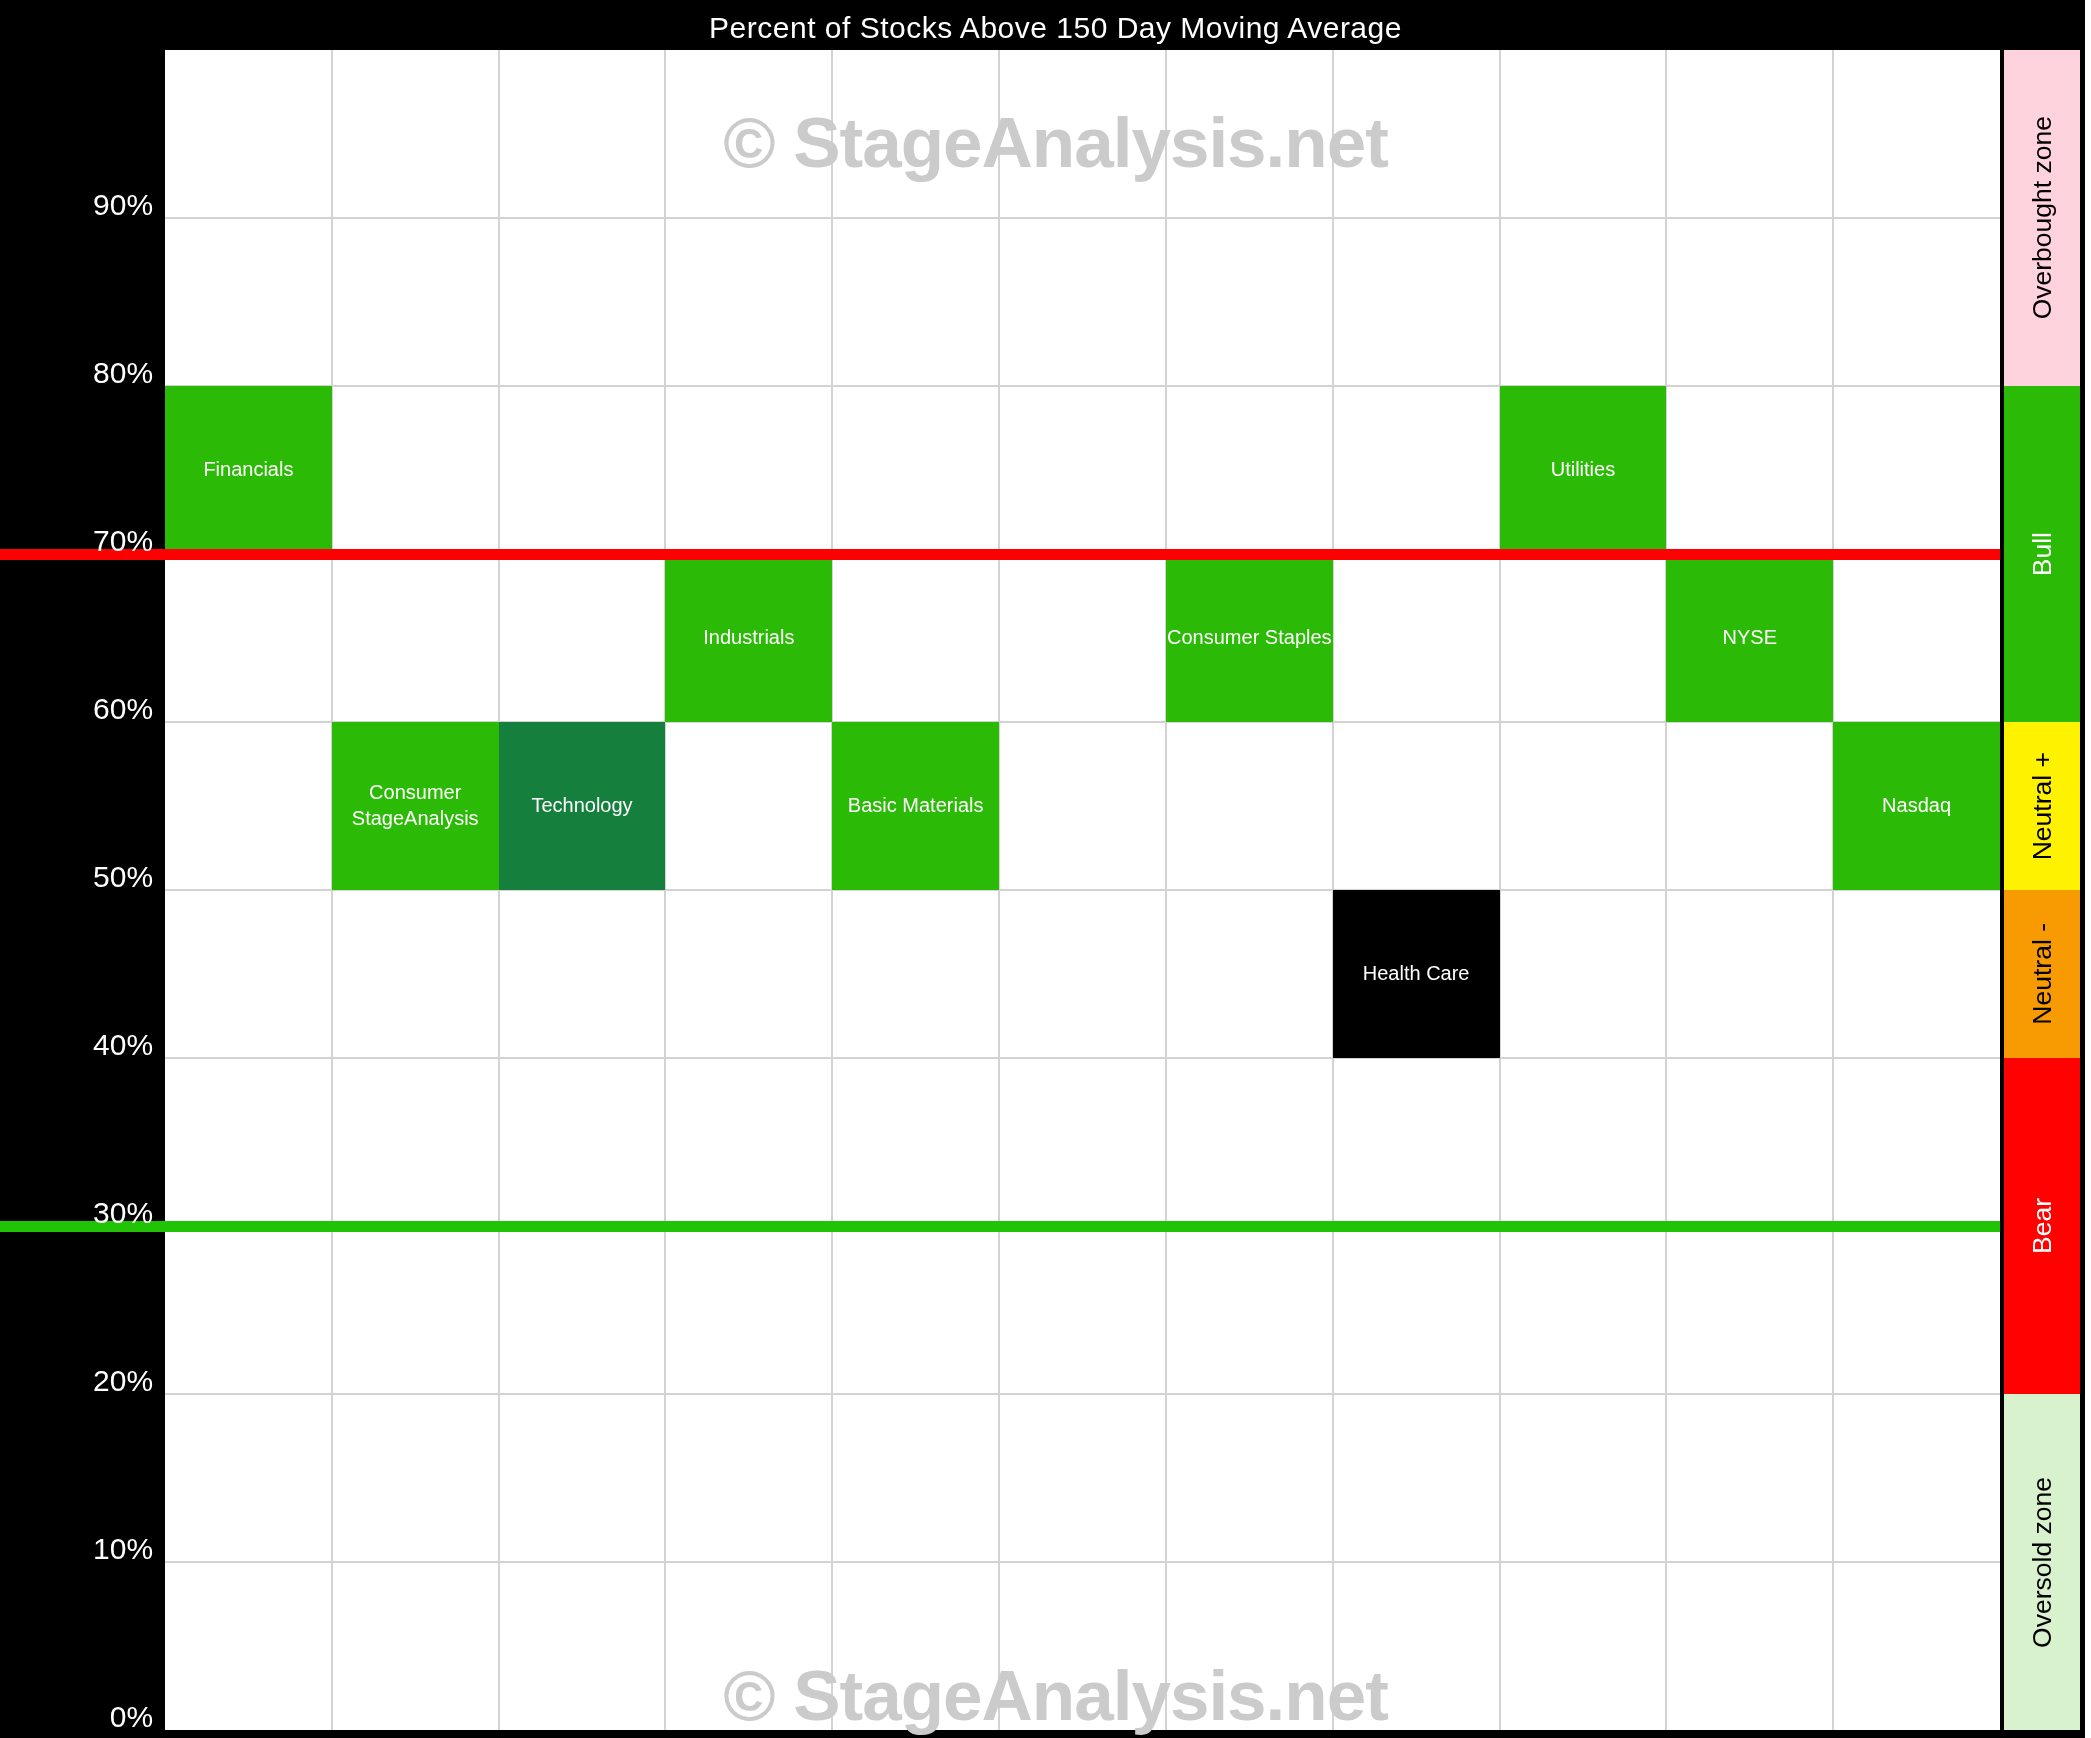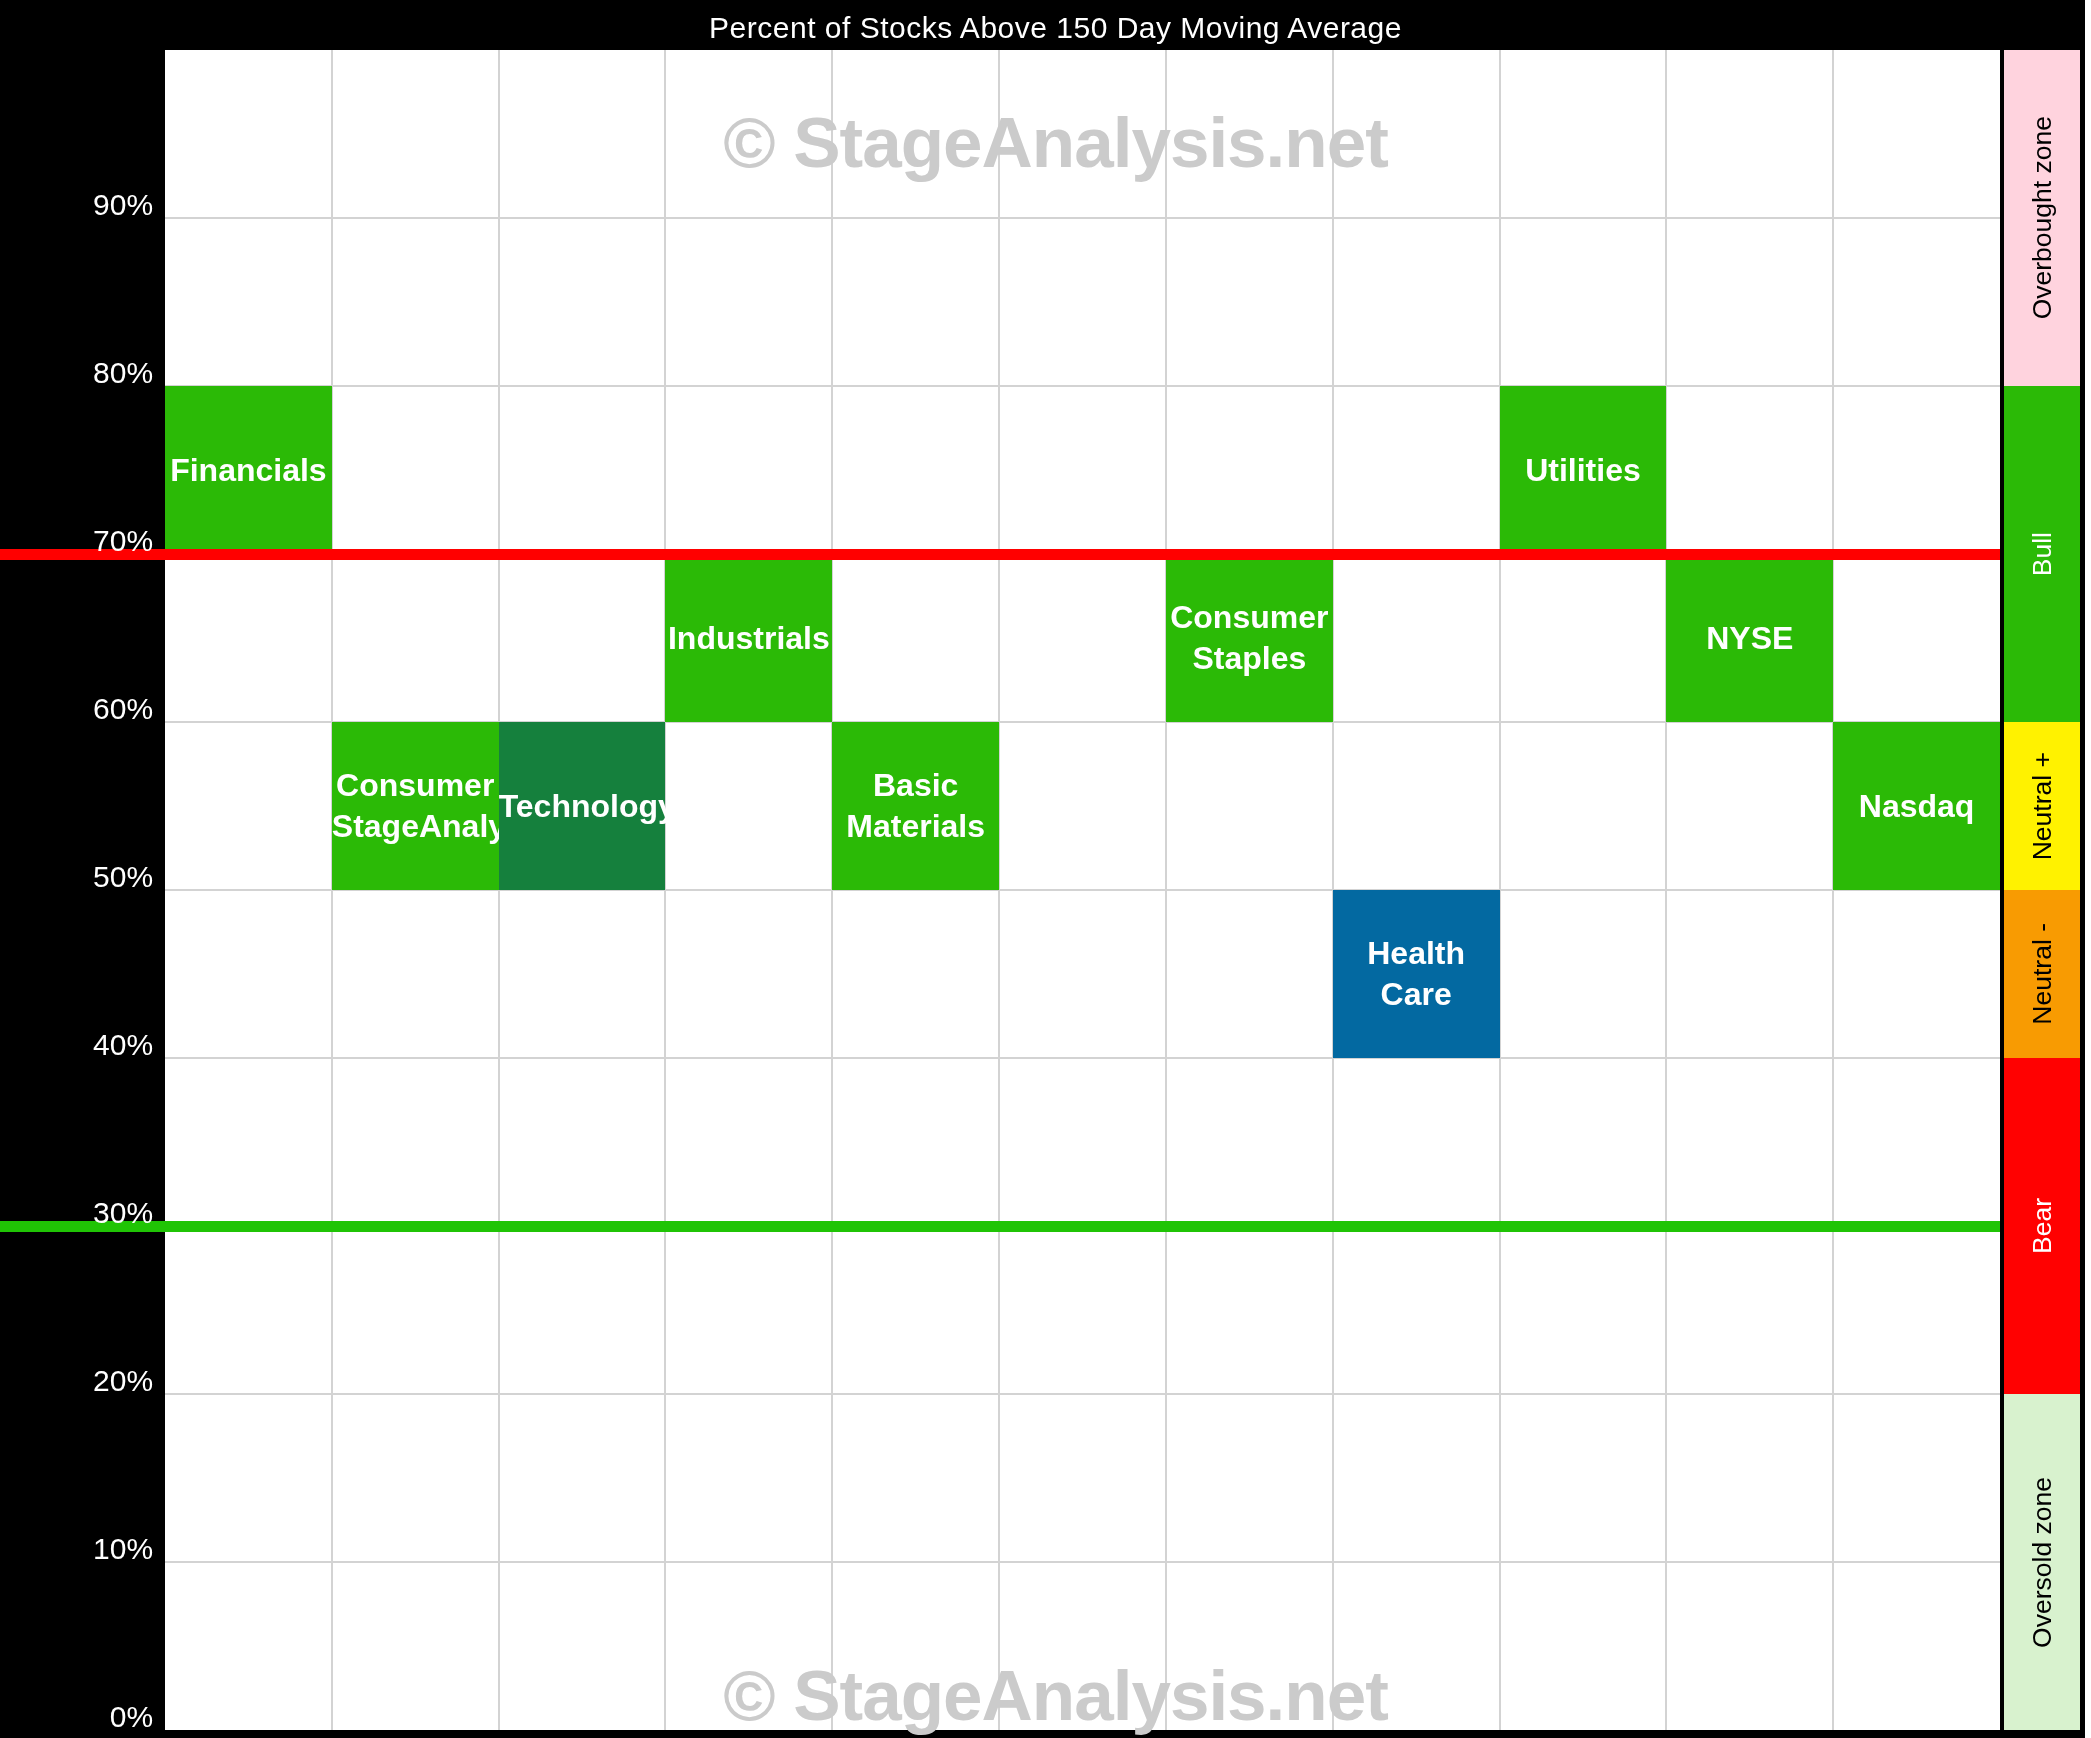--- a/index.html
+++ b/index.html
@@ -15,22 +15,22 @@
   .plot{
     position:absolute;left:165px;top:50px;width:1835px;height:1680px;
     background:#fff;z-index:1;
   }
   .vgrid{position:absolute;top:0;bottom:0;width:2px;background:#d3d3d3;z-index:1;}
   .hgrid{position:absolute;left:0;right:0;height:2px;background:#d3d3d3;z-index:1;}
   .sector-box{
     position:absolute;z-index:2;display:flex;align-items:center;justify-content:center;
   }
   .sector-box span{
-    display:block;width:100%;text-align:center;color:#fff;font-size:32px;
-    line-height:1.28;font-weight:700;
+    display:block;width:100%;text-align:center;color:#fff;font-size:20px;
+    line-height:1.28;font-weight:400;
   }
   .threshold-line{position:absolute;left:0;width:2000px;height:10.8px;z-index:6;}
   .yaxis{
     position:absolute;left:0;top:50px;width:159px;height:1680px;z-index:7;
   }
   .ylabel{
     position:absolute;right:0;width:159px;box-sizing:border-box;padding-right:5.9px;
     text-align:right;color:#fff;font-size:30px;transform:translateY(-50%);
     font-weight:500;
   }
@@ -94,21 +94,21 @@
     </div>
     <div class="sector-box" style="left: 27.2727%; width: 9.09091%; top: 30%; height: 10%; background: rgb(43, 186, 6);">
       <span>Industrials</span>
     </div>
     <div class="sector-box" style="left: 36.3636%; width: 9.09091%; top: 40%; height: 10%; background: rgb(43, 186, 6);">
       <span>Basic Materials</span>
     </div>
     <div class="sector-box" style="left: 54.5455%; width: 9.09091%; top: 30%; height: 10%; background: rgb(43, 186, 6);">
       <span>Consumer Staples</span>
     </div>
-    <div class="sector-box" style="left: 63.6364%; width: 9.09091%; top: 50%; height: 10%; background: #0369a1;">
+    <div class="sector-box" style="left: 63.6364%; width: 9.09091%; top: 50%; height: 10%; background: #000000;">
       <span>Health Care</span>
     </div>
     <div class="sector-box" style="left: 72.7273%; width: 9.09091%; top: 20%; height: 10%; background: rgb(43, 186, 6);">
       <span>Utilities</span>
     </div>
     <div class="sector-box" style="left: 81.8182%; width: 9.09091%; top: 30%; height: 10%; background: rgb(43, 186, 6);">
       <span>NYSE</span>
     </div>
     <div class="sector-box" style="left: 90.9091%; width: 9.09091%; top: 40%; height: 10%; background: rgb(43, 186, 6);">
       <span>Nasdaq</span>

